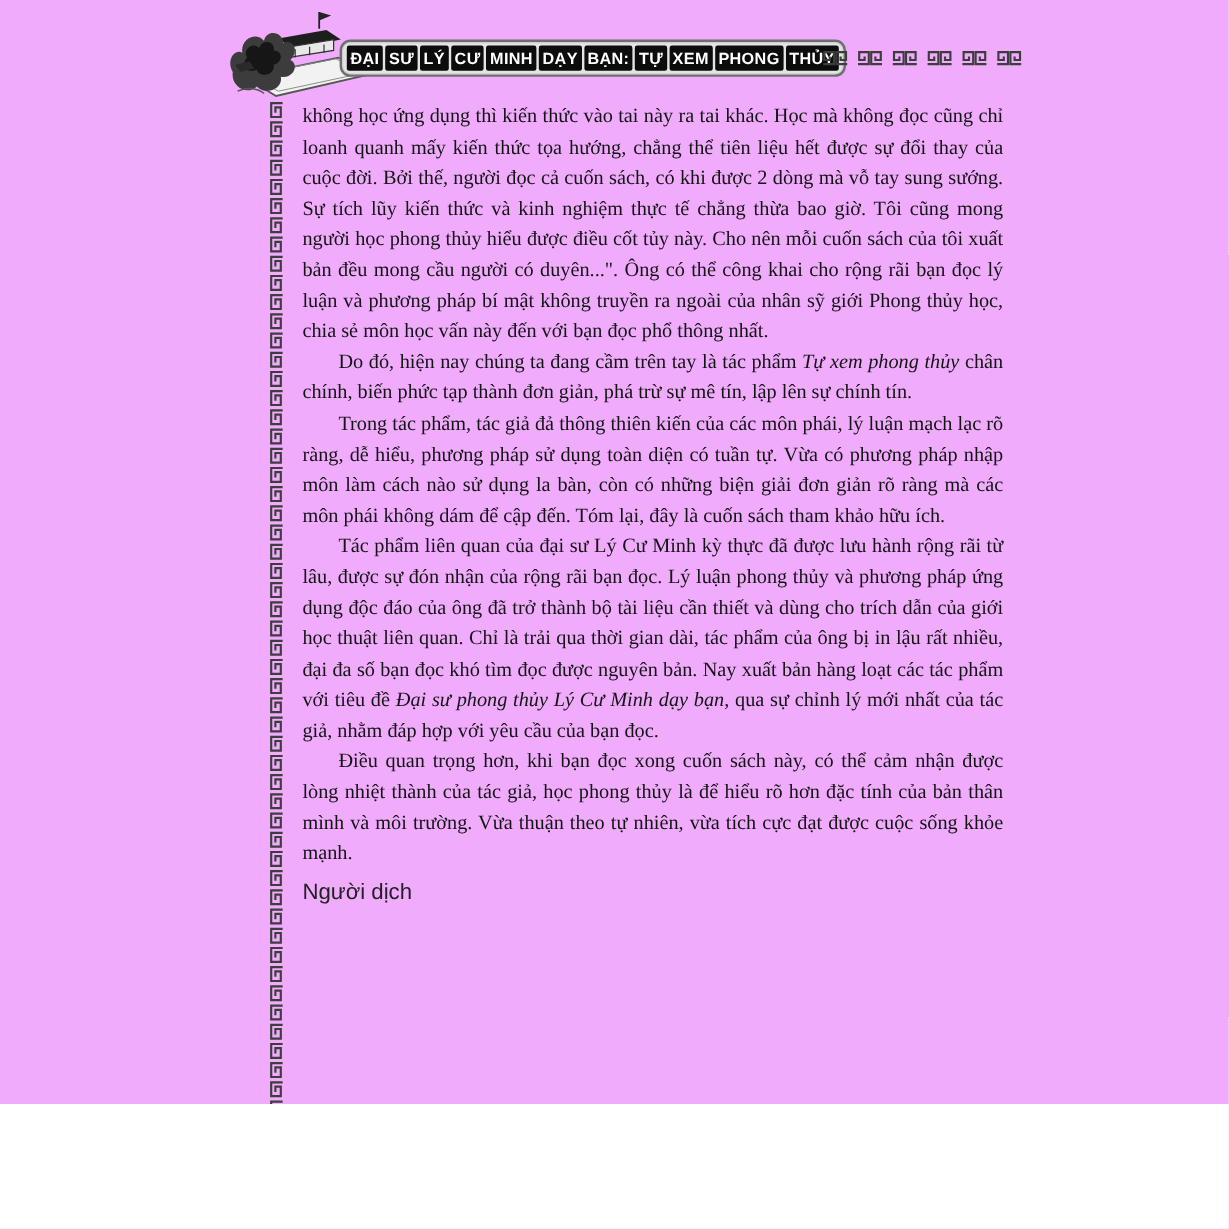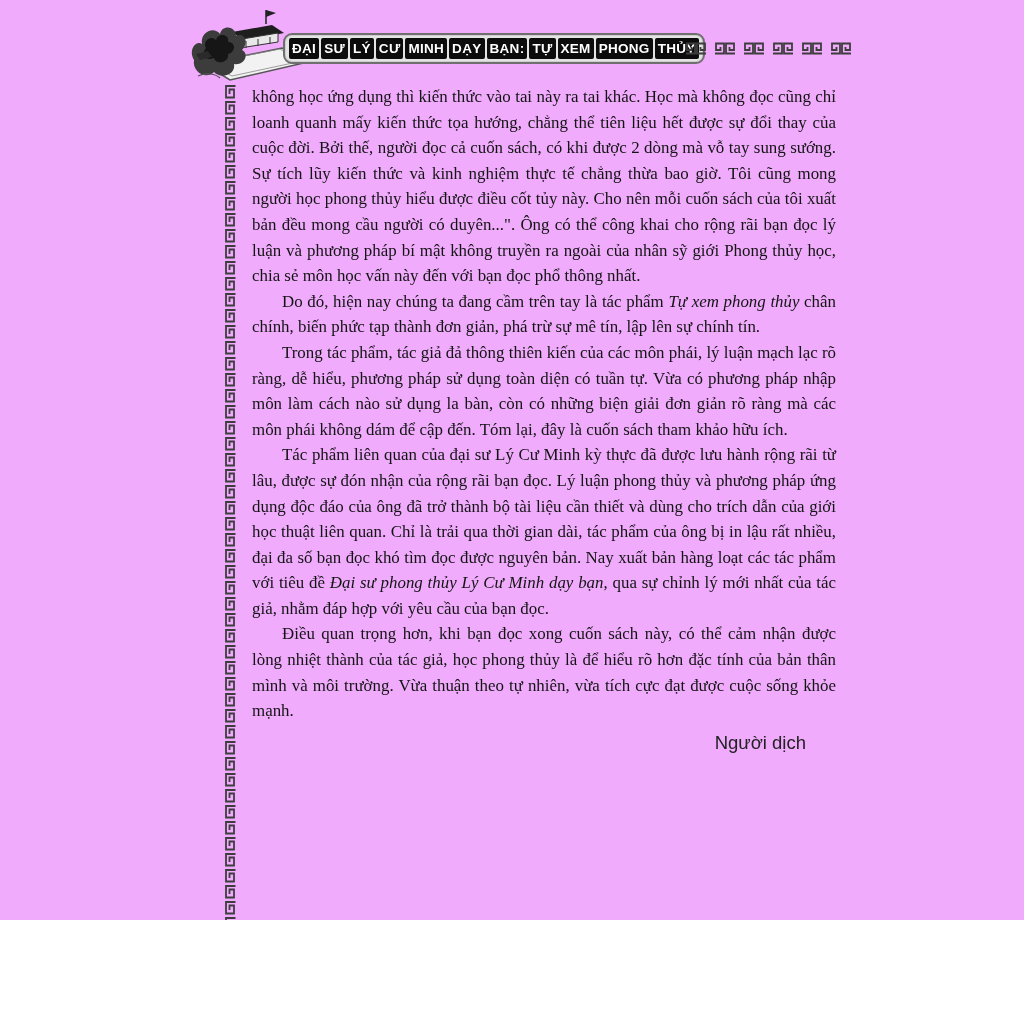--- a/index.html
+++ b/index.html
@@ -20,21 +20,21 @@
   .left-keys{position:absolute;left:223px;top:84px;display:flex;flex-direction:column;}
   .hkey path,.vkey path{fill:none;stroke:#3d3d3d;stroke-width:1.8;}
   .footer-keys{position:absolute;left:364px;top:956px;display:flex;gap:5px;}
 
   
   .body-text{position:absolute;left:252px;top:84px;width:584px;
              font-size:16.9px;line-height:25.6px;text-align:justify;}
   .body-text p{margin:0;text-indent:30px;}
   .body-text p.cont{text-indent:0;font-family:Liberation Serif, serif;}
   .body-text em{}
-  .signature{text-align:right;padding-right:30px;margin-top:6px;
+  .signature{padding-right:30px;margin-top:6px;
              font-family:"Liberation Sans",sans-serif;font-size:18.5px;color:#222;}
 
   
   .illu-dragon{position:absolute;left:180px;top:932px;width:132px;height:84px;}
   .page-circle{position:absolute;left:310px;top:946px;width:46px;height:46px;border-radius:50%;
                background:radial-gradient(circle at 38% 30%,#f1f1f1 0%,#cdcdcd 35%,#909090 75%,#6d6d6d 100%);
                display:flex;align-items:center;justify-content:center;
                font-family:"Liberation Sans",sans-serif;font-weight:bold;font-size:21px;color:#050505;}
 </style>
 </head>

